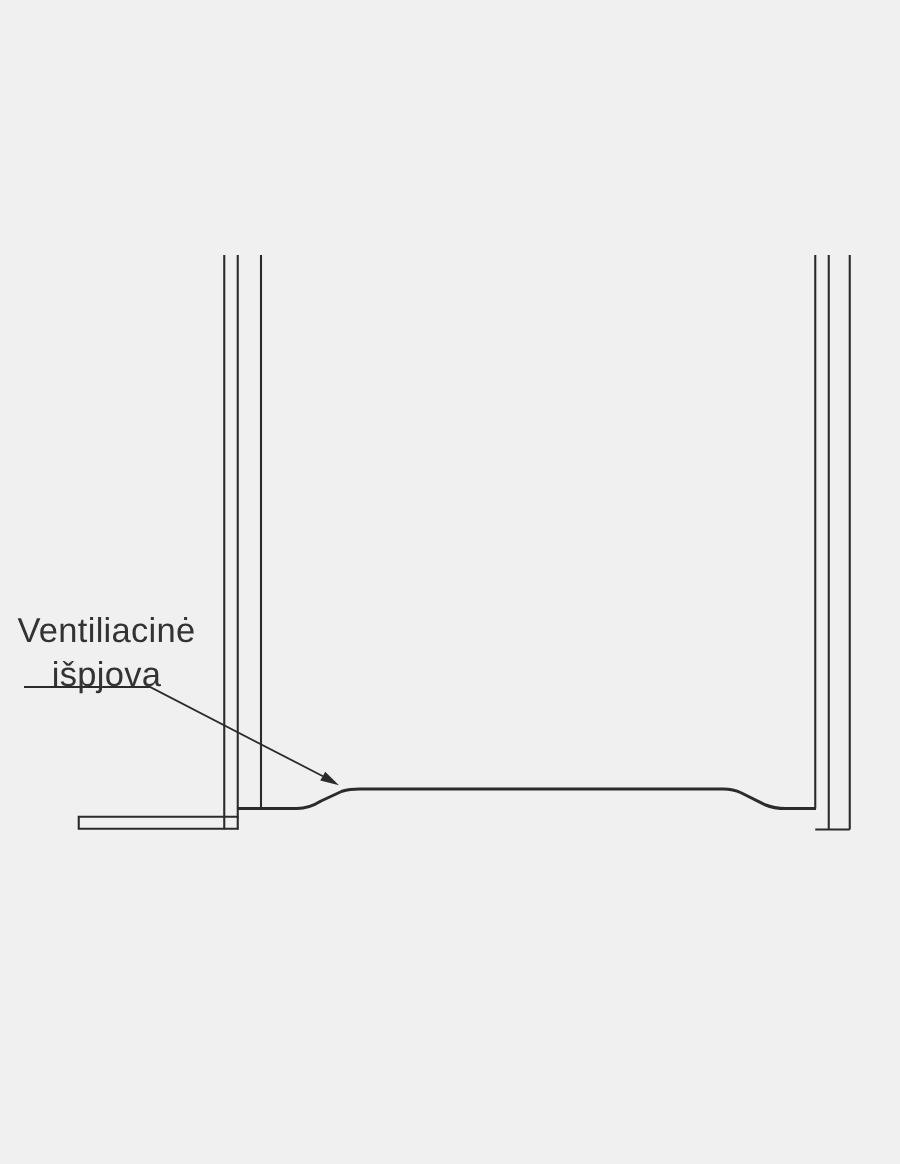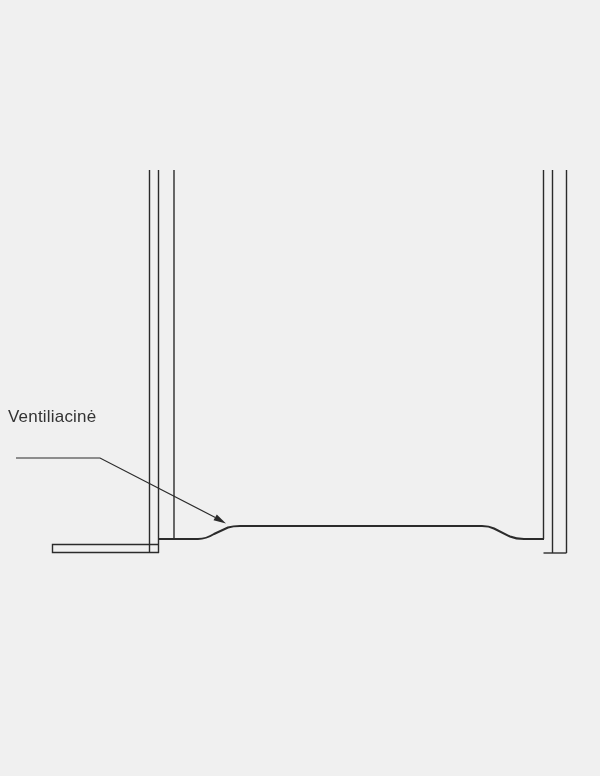--- a/index.html
+++ b/index.html
@@ -47,22 +47,23 @@
   }
   .arrow-fill {
     fill: var(--color-line);
     stroke: none;
   }
   .annotation-label {
     position: absolute;
     left: 8px;
     top: 406px;
     width: 126px;
+    text-align: center;
     color: var(--color-text);
-    font-size: 17px;
+    font-size: 23px;
     line-height: 1.25;
     letter-spacing: 0.2px;
     user-select: none;
   }
   .annotation-label span {
     display: block;
   }
 </style>
 </head>
 <body>
@@ -91,15 +92,16 @@
     <path class="stroke-med" d="M 158.5 539 L 198 539 Q 206 539 214 534 L 228 527.5 Q 233 526 240 526 L 482 526 Q 489 526 494 528.5 L 510 536.5 Q 516 539 524 539 L 544 539"></path>
 
     <g>
       <path class="stroke-leader" d="M 16 458 L 100 458 L 215.3 517.5"></path>
       <polygon class="arrow-fill" points="226,523.5 213.5,520.3 216.8,514.5"></polygon>
     </g>
   </svg>
 
   <div class="annotation-label">
     <span>Ventiliacinė</span>
+    <span>išpjova</span>
   </div>
 
 </div>
 
 </body></html>

